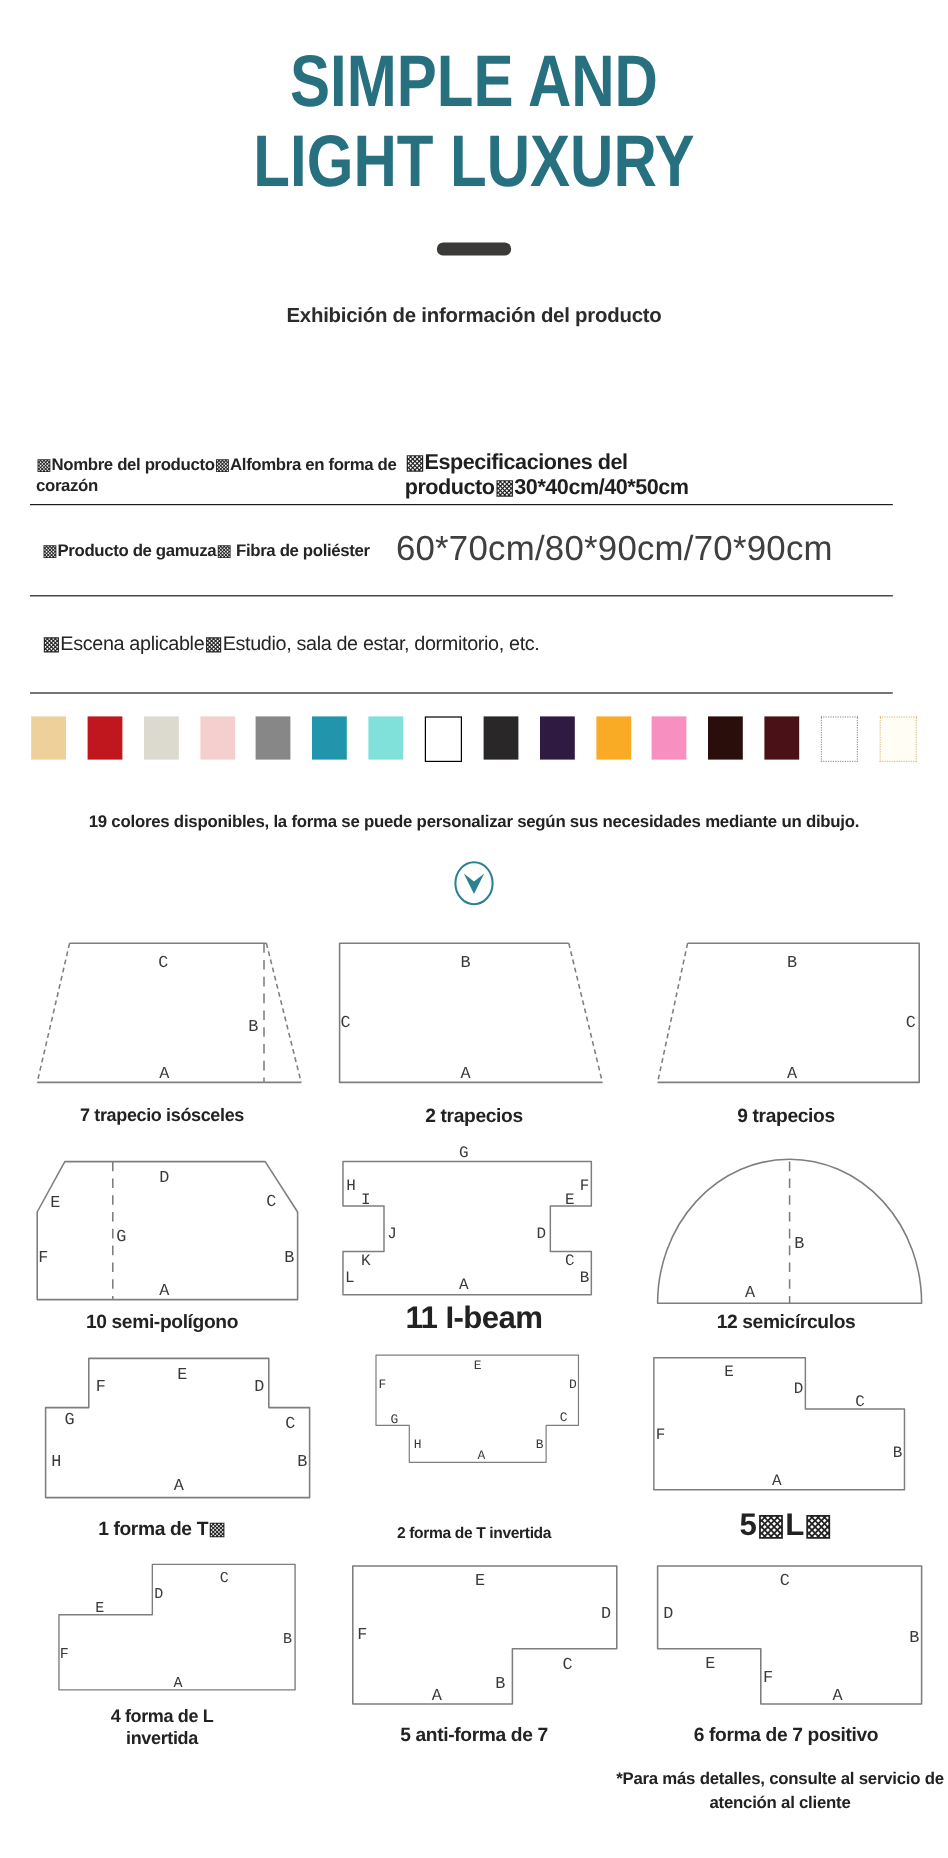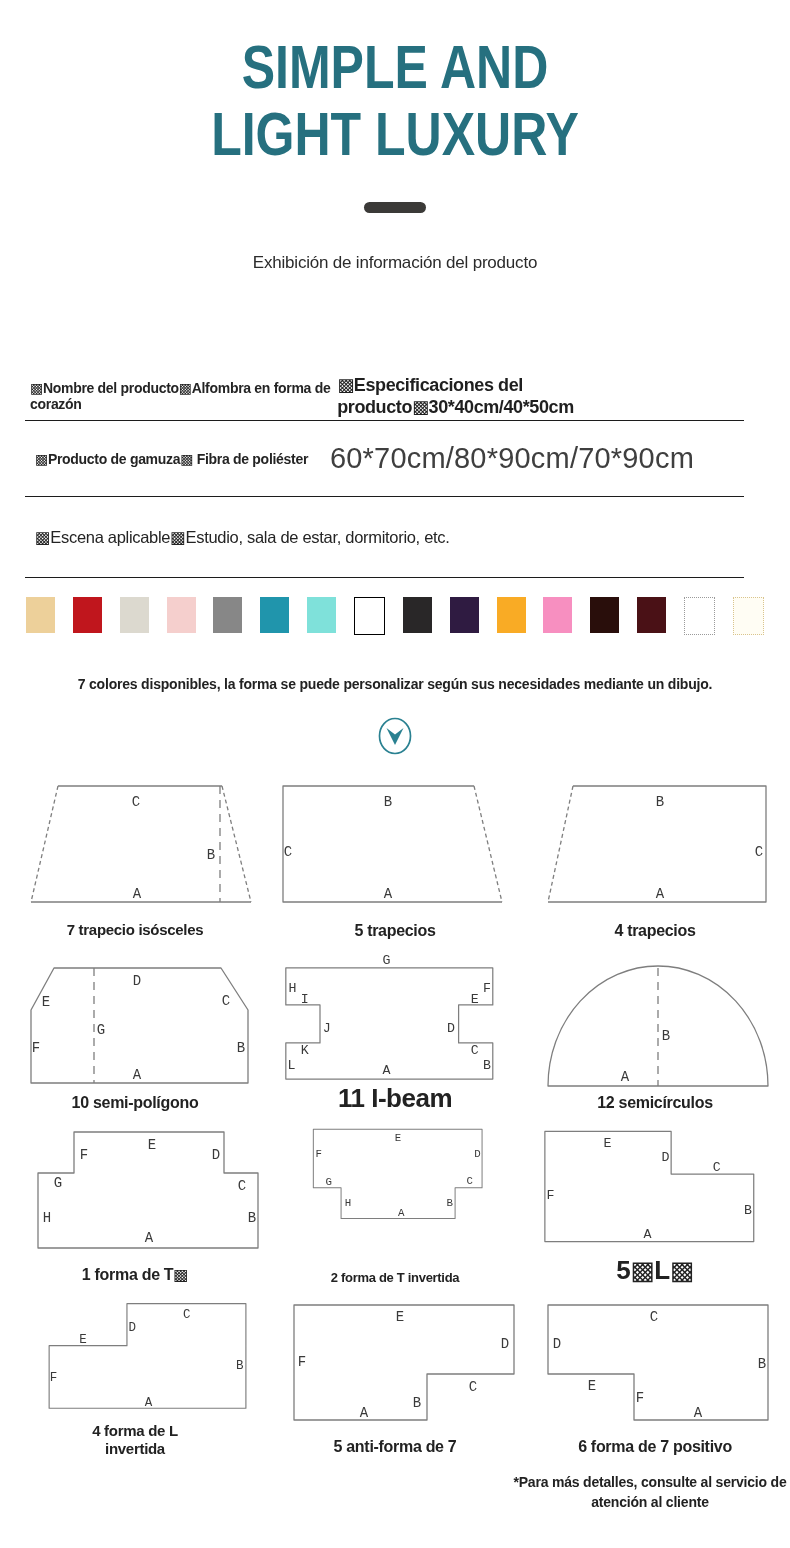--- a/index.html
+++ b/index.html
@@ -6,21 +6,21 @@
   #canvas{position:relative;width:790px;height:1548px;background:#ffffff;overflow:hidden;
           font-family:"Liberation Sans","DejaVu Sans",sans-serif;color:#262626;border-radius:18px;}
 
   
   .title{position:absolute;top:34px;left:0;width:790px;text-align:center;
          font-weight:800;font-size:61px;line-height:1.1;color:#26707f;
          transform:scaleX(0.82);transform-origin:50% 0;letter-spacing:0px;}
   .title-bar{position:absolute;top:202px;left:364px;width:62px;height:11px;
              background:#3b3a38;border-radius:6px;}
   .subtitle{position:absolute;top:253px;left:0;width:790px;text-align:center;
-            font-weight:400;font-size:17px;color:#2b2b2b;letter-spacing:-0.2px;}
+            font-weight:700;font-size:17px;color:#2b2b2b;letter-spacing:-0.2px;}
 
   
   .info{position:absolute;top:377px;left:0;width:744px;}
   .info-row{box-sizing:border-box;border-bottom:1px solid #1c1c1c;margin-left:25px;
             display:flex;justify-content:space-between;align-items:center;}
   .r1{height:44px;padding:0 38px 6px 5px;}
   .r2{height:76px;padding:0 50px 0 10px;}
   .r3{height:81px;padding:0 0 0 10px;align-items:center;}
   .small-bold{font-weight:700;font-size:14px;letter-spacing:-0.3px;color:#242424;}
   .mid-bold{font-weight:700;font-size:18px;letter-spacing:-0.4px;color:#1f1f1f;}
@@ -96,21 +96,21 @@
       <div class="swatch" style="background: rgb(41, 39, 40);"></div>
       <div class="swatch" style="background: rgb(47, 27, 65);"></div>
       <div class="swatch" style="background: rgb(249, 171, 37);"></div>
       <div class="swatch" style="background: rgb(247, 143, 192);"></div>
       <div class="swatch" style="background: rgb(41, 14, 11);"></div>
       <div class="swatch" style="background: rgb(74, 17, 22);"></div>
       <div class="swatch" style="background: rgb(255, 255, 255); border: 1px dotted rgb(154, 154, 154);"></div>
       <div class="swatch" style="background: rgb(255, 253, 244); border: 1px dotted rgb(217, 196, 142);"></div>
     </div>
 
-  <div class="note">7 colores disponibles, la forma se puede personalizar según sus necesidades mediante un dibujo.</div>
+  <div class="note">19 colores disponibles, la forma se puede personalizar según sus necesidades mediante un dibujo.</div>
 
   <div class="arrow-wrap">
     <svg width="36" height="40" viewBox="0 0 36 40">
       <ellipse cx="18" cy="20" rx="15.5" ry="17.5" fill="none" stroke="#2a8191" stroke-width="1.7"></ellipse>
       <path d="M9.5,12 L18,29 L26.5,12 L18,18.5 Z" fill="#2a8191" stroke="none"></path>
     </svg>
   </div>
 
   <div class="grid">
 
@@ -129,32 +129,32 @@
     </div>
 
     <div class="cell">
       <svg class="shape-svg" width="258" height="142" viewBox="0 0 258 142">
         <path d="M208,10 L17,10 L17,126 L236,126"></path>
         <path class="dash2" d="M208,10 L236,126"></path>
         <text x="122" y="30">B</text>
         <text x="22" y="80">C</text>
         <text x="122" y="122">A</text>
       </svg>
-      <div class="cap">5 trapecios</div>
+      <div class="cap">2 trapecios</div>
     </div>
 
     <div class="cell">
       <svg class="shape-svg" width="258" height="142" viewBox="0 0 258 142">
         <path d="M47,10 L240,10 L240,126 L22,126"></path>
         <path class="dash2" d="M47,10 L22,126"></path>
         <text x="134" y="30">B</text>
         <text x="233" y="80">C</text>
         <text x="134" y="122">A</text>
       </svg>
-      <div class="cap">4 trapecios</div>
+      <div class="cap">9 trapecios</div>
     </div>
 
     <div class="cell">
       <svg class="shape-svg" width="258" height="142" viewBox="0 0 258 142">
         <polygon points="48,20 215,20 242,62 242,135 25,135 25,62"></polygon>
         <path class="dash" d="M88,20 L88,135"></path>
         <text x="131" y="37">D</text>
         <text x="40" y="58">E</text>
         <text x="220" y="57">C</text>
         <text x="95" y="86">G</text>

